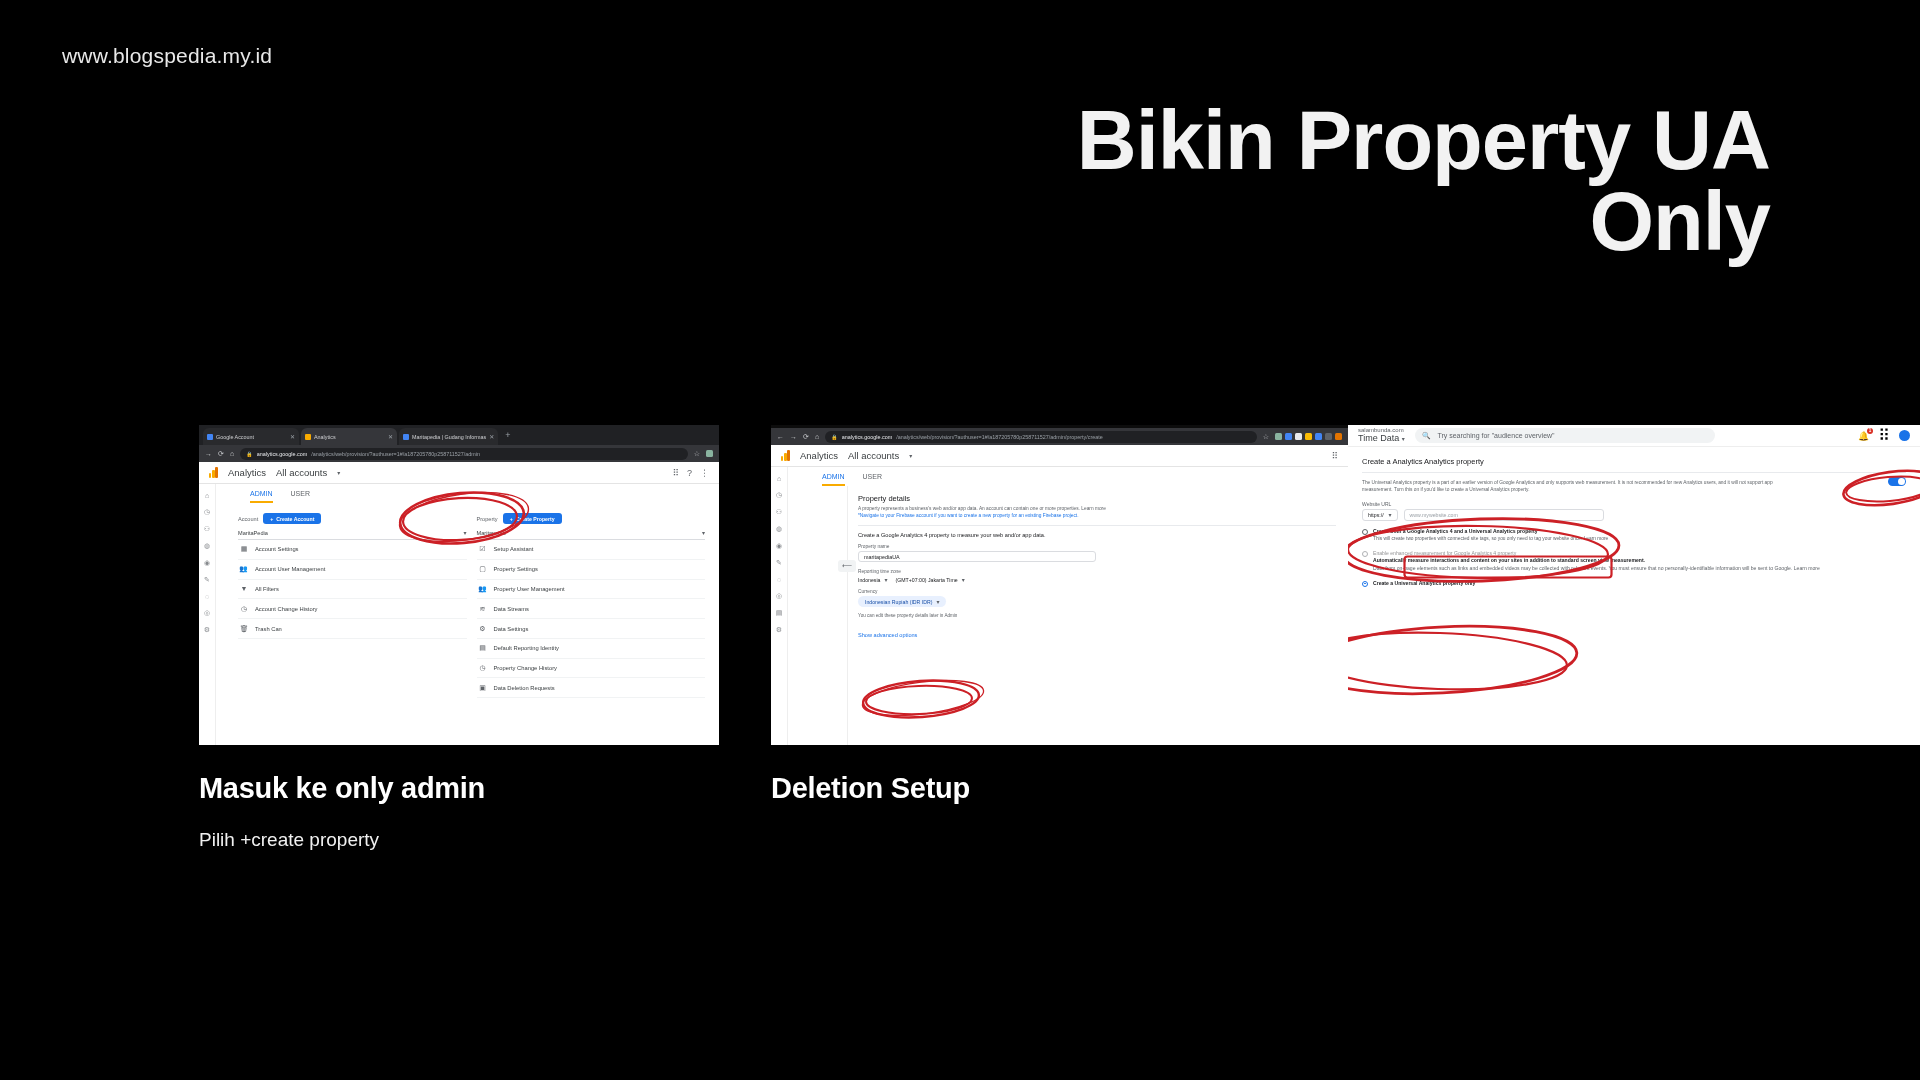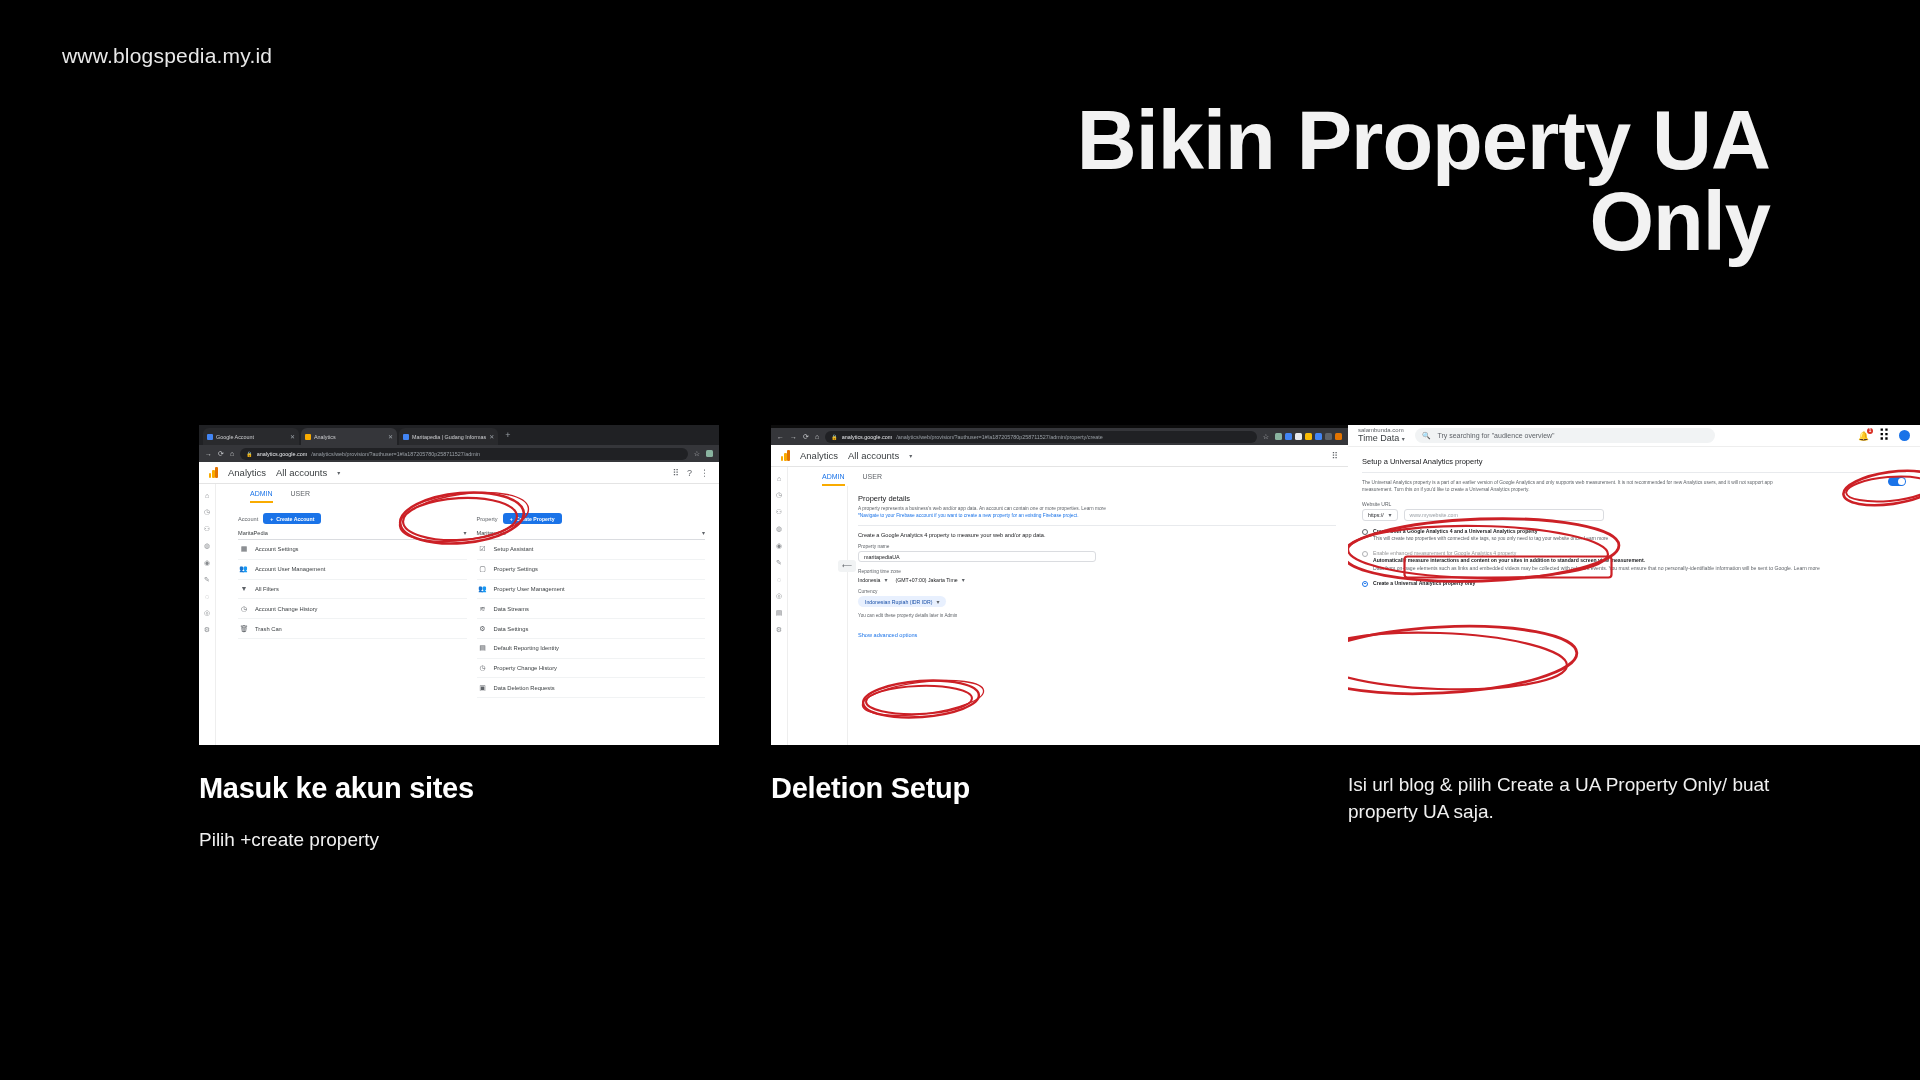--- a/index.html
+++ b/index.html
@@ -526,21 +526,21 @@
             <span>Try searching for "audience overview"</span>
           </span>
           <span class="ua-top-right">
             <span class="bell">🔔<b>1</b></span>
             <span>⠿</span>
             <span style="display:inline-block;width:11px;height:11px;border-radius:50%;background:#1a73e8;"></span>
           </span>
         </div>
 
         <div class="ua-body">
-          <div class="ua-h">Setup a Universal Analytics property</div>
+          <div class="ua-h">Create a Analytics Analytics property</div>
           <div class="ua-hr"></div>
           <div class="ua-p">The Universal Analytics property is a part of an earlier version of Google Analytics and only supports web measurement. It is not recommended for new Analytics users, and it will not support app measurement. Turn this on if you'd like to create a Universal Analytics property.</div>
 
           <div class="ua-lbl">Website URL</div>
           <div class="url-row">
             <span class="proto">
               <span>https://</span>
               <span class="caret">▾</span>
             </span>
             <span class="url-field">
@@ -605,24 +605,23 @@
         <svg width="290" height="78" viewBox="0 0 290 78">
           <ellipse class="ell" cx="145" cy="39" rx="136" ry="33" stroke-width="2.8" transform="rotate(-3 145 39)"></ellipse>
           <ellipse class="ell" cx="143" cy="40" rx="128" ry="28" stroke-width="2.2" transform="rotate(2 143 40)"></ellipse>
         </svg>
       </div>
     </div>
   </div>
 
   <div class="caps">
     <div class="cap cap1">
-      <h3>Masuk ke akun sites</h3>
+      <h3>Masuk ke only admin</h3>
       <p>Pilih +create property</p>
     </div>
     <div class="cap cap2">
       <h3>Deletion Setup</h3>
     </div>
     <div class="cap cap3">
-      <p>Isi url blog &amp; pilih Create a UA Property Only/ buat property UA saja.</p>
     </div>
   </div>
 
 </div>
 
 </body></html>

